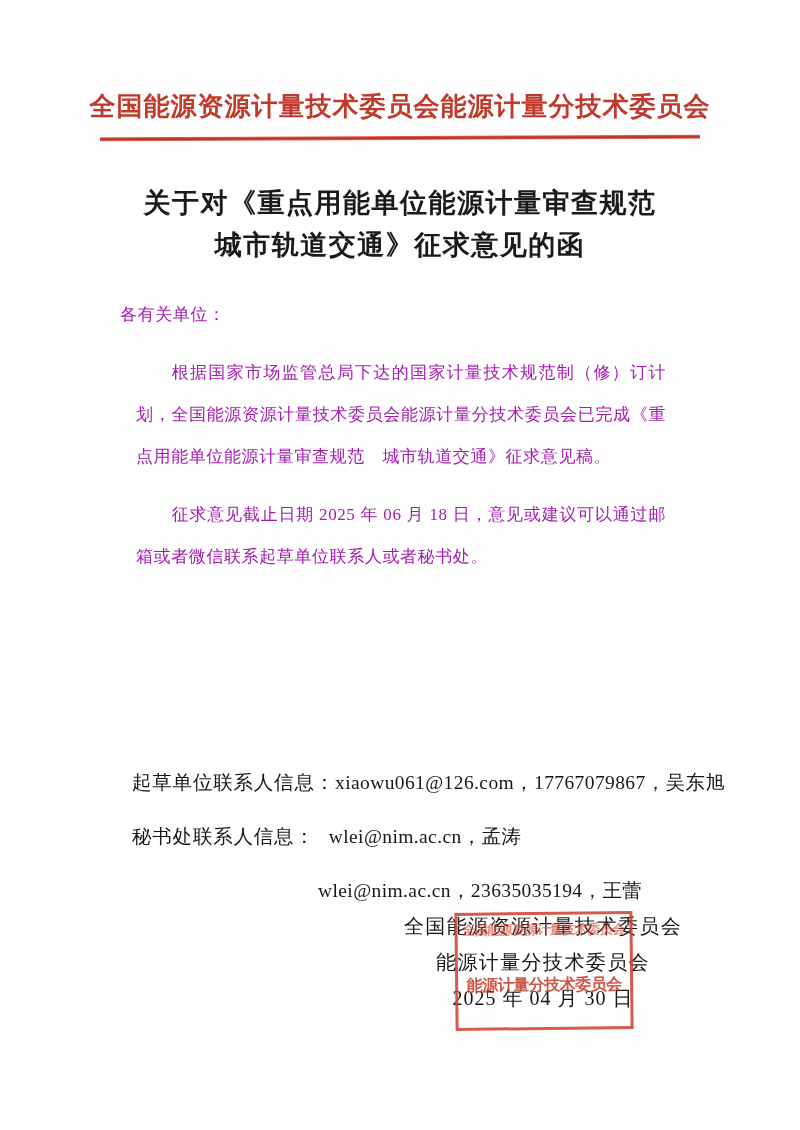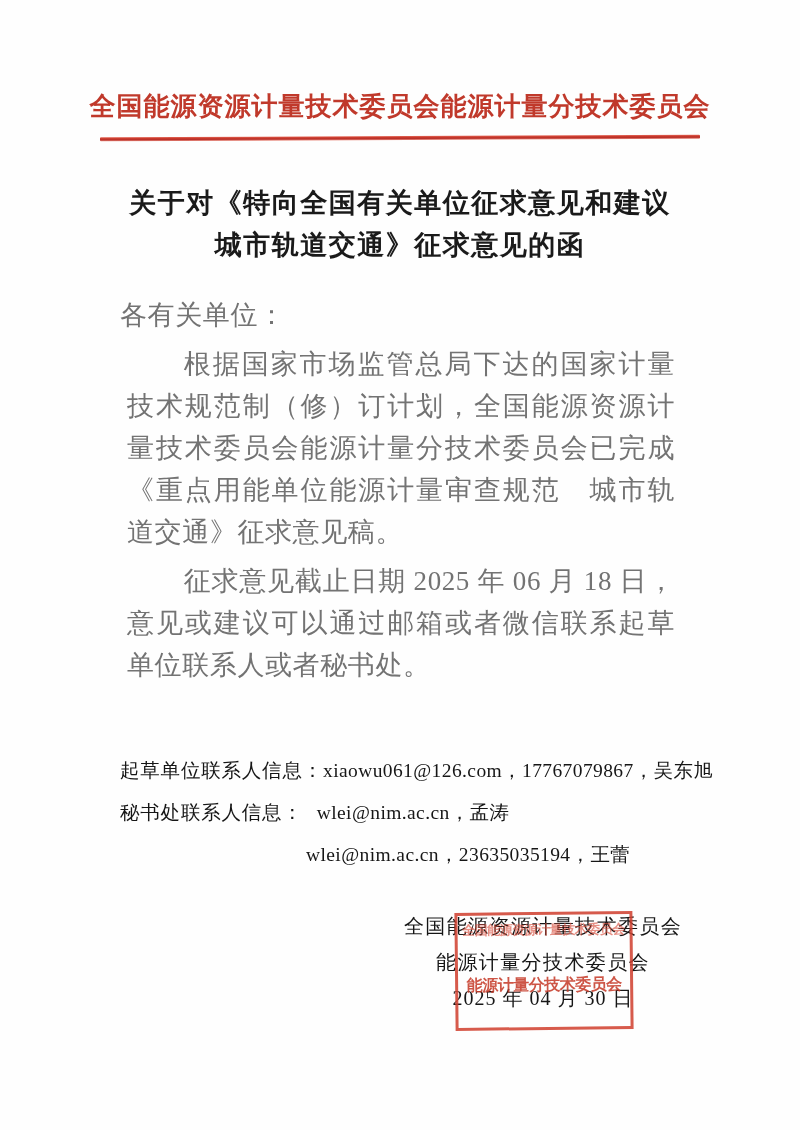--- a/index.html
+++ b/index.html
@@ -64,48 +64,48 @@
     display: block;
     white-space: nowrap;
   }
 
   
   .body-text {
     position: absolute;
     top: 294px;
     left: 120px;
     width: 562px;
-    font-size: 27px;
-    color: #737373;
+    font-size: 17px;
+    color: #a21caf;
     line-height: 42px;
     letter-spacing: 0.6px;
     text-align: justify;
     text-justify: inter-character;
   }
   .salutation {
     margin: 0 0 4px 0;
     text-indent: 0;
   }
   .para {
-    margin: 7px;
+    margin: 16px;
     text-indent: 2.1em;
   }
 
   
   .contacts {
     position: absolute;
     top: 750px;
     left: 120px;
     width: 562px;
     font-size: 19.5px;
     color: #161616;
     line-height: 42px;
     letter-spacing: 0.4px;
   }
-  .contact-line { margin: 0; white-space: nowrap; }
+  .contact-line { margin: 12px; white-space: nowrap; }
   .contact-line.indented { padding-left: 186px; }
   .contact-label { letter-spacing: 0.8px; }
   .contact-gap { display: inline-block; width: 14px; }
 
   
   .signature {
     position: absolute;
     top: 908px;
     left: 400px;
     width: 286px;
@@ -167,21 +167,21 @@
 <body>
 
 <div class="page">
 
   <div class="letterhead">
     <div class="letterhead-title">全国能源资源计量技术委员会能源计量分技术委员会</div>
     <div class="letterhead-rule"></div>
   </div>
 
   <div class="doc-title">
-    <span class="line">关于对《特向全国有关单位征求意见和建议</span>
+    <span class="line">关于对《重点用能单位能源计量审查规范</span>
     <span class="line">城市轨道交通》征求意见的函</span>
   </div>
 
   <div class="body-text">
     <p class="salutation">各有关单位：</p>
     <p class="para">根据国家市场监管总局下达的国家计量技术规范制（修）订计划，全国能源资源计量技术委员会能源计量分技术委员会已完成《重点用能单位能源计量审查规范　城市轨道交通》征求意见稿。</p>
     <p class="para">征求意见截止日期 2025 年 06 月 18 日，意见或建议可以通过邮箱或者微信联系起草单位联系人或者秘书处。</p>
   </div>
 
   <div class="contacts">

